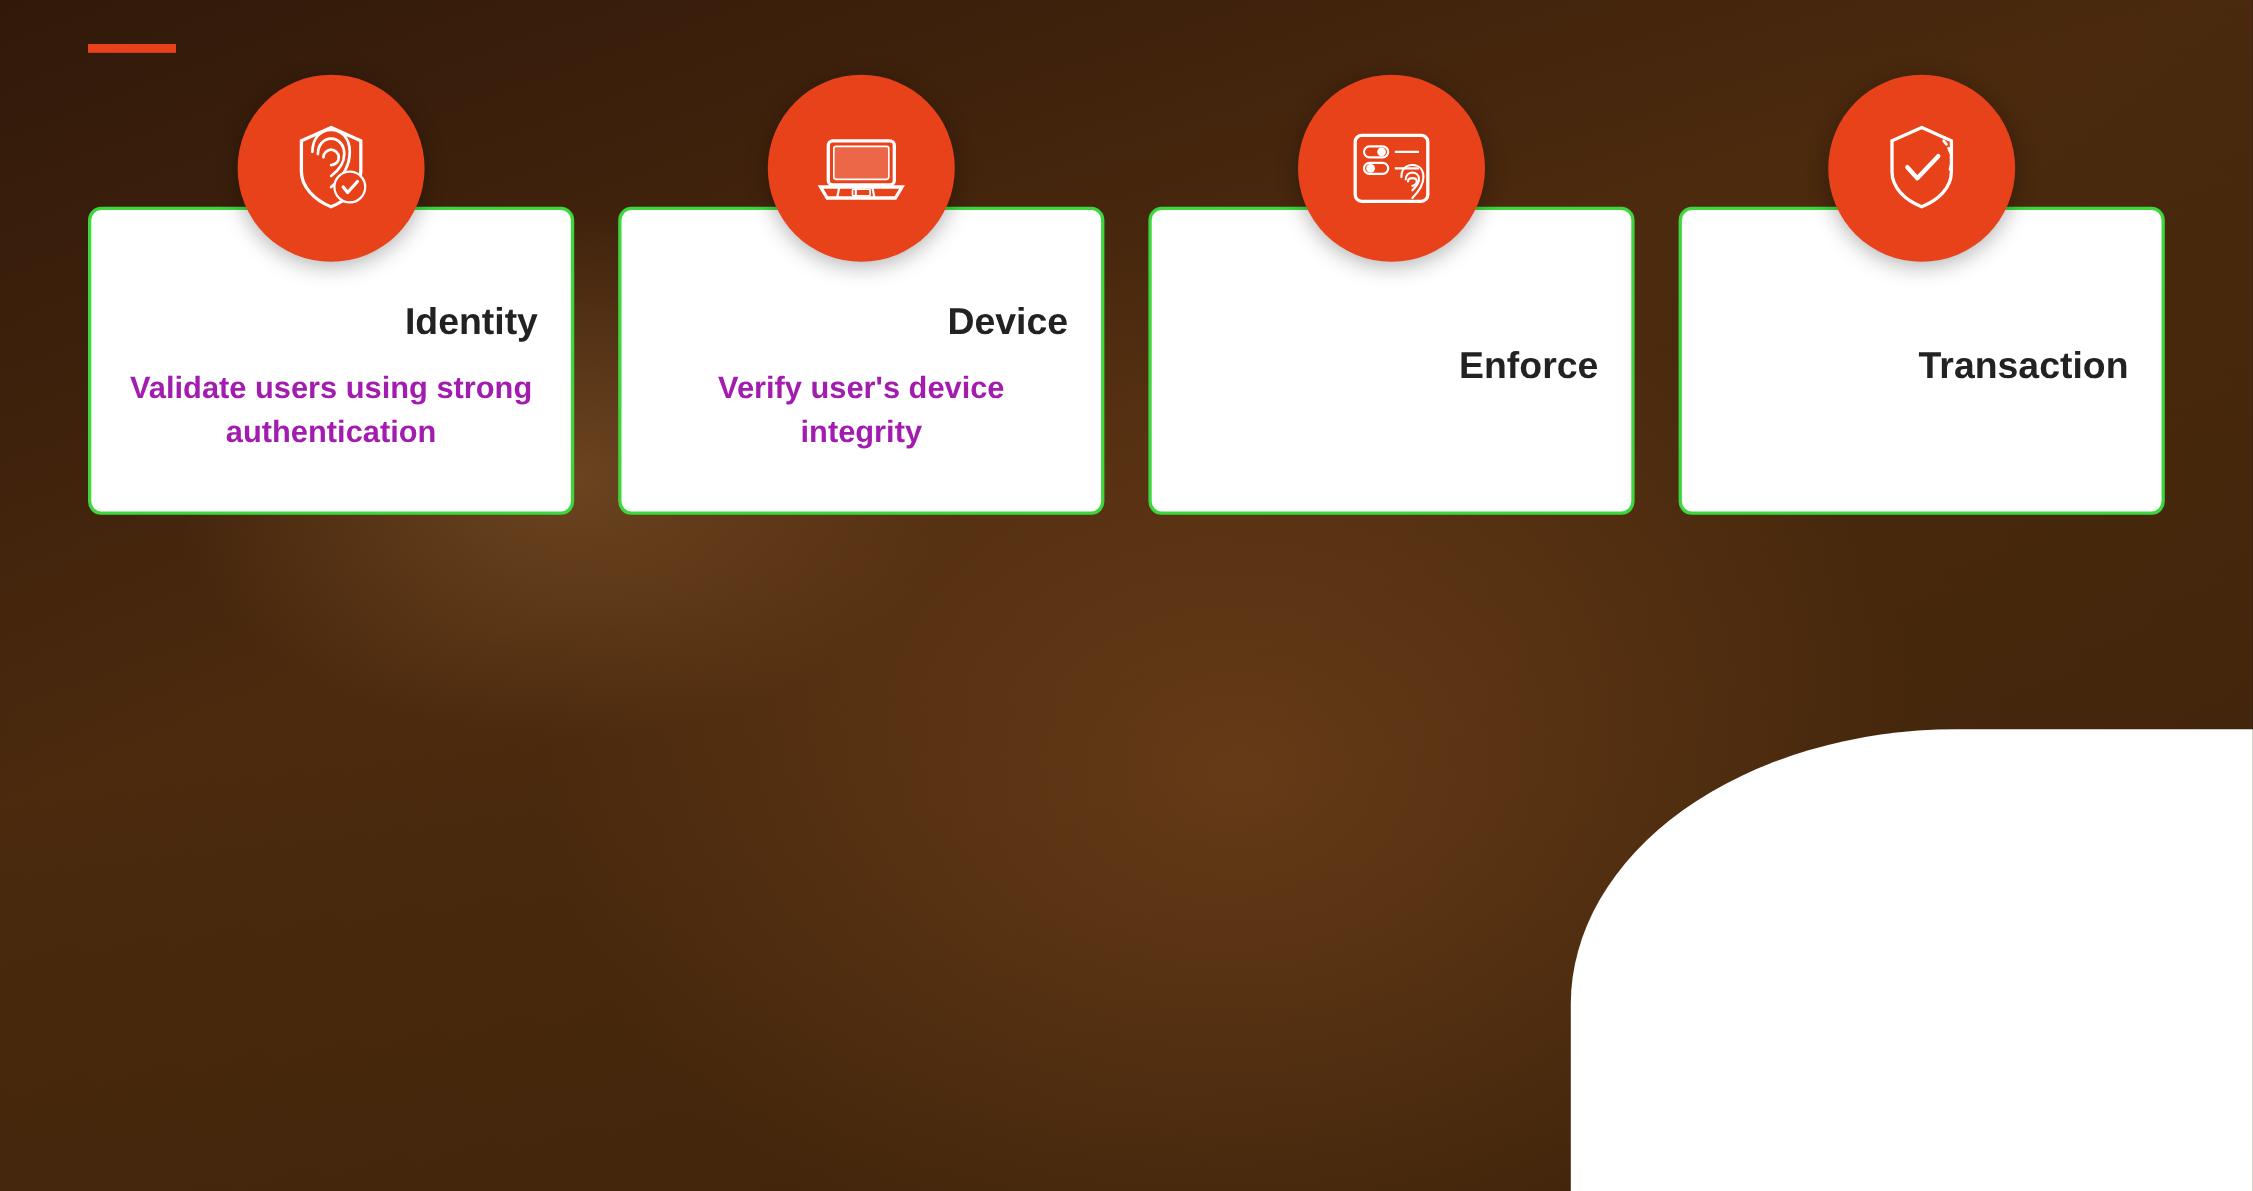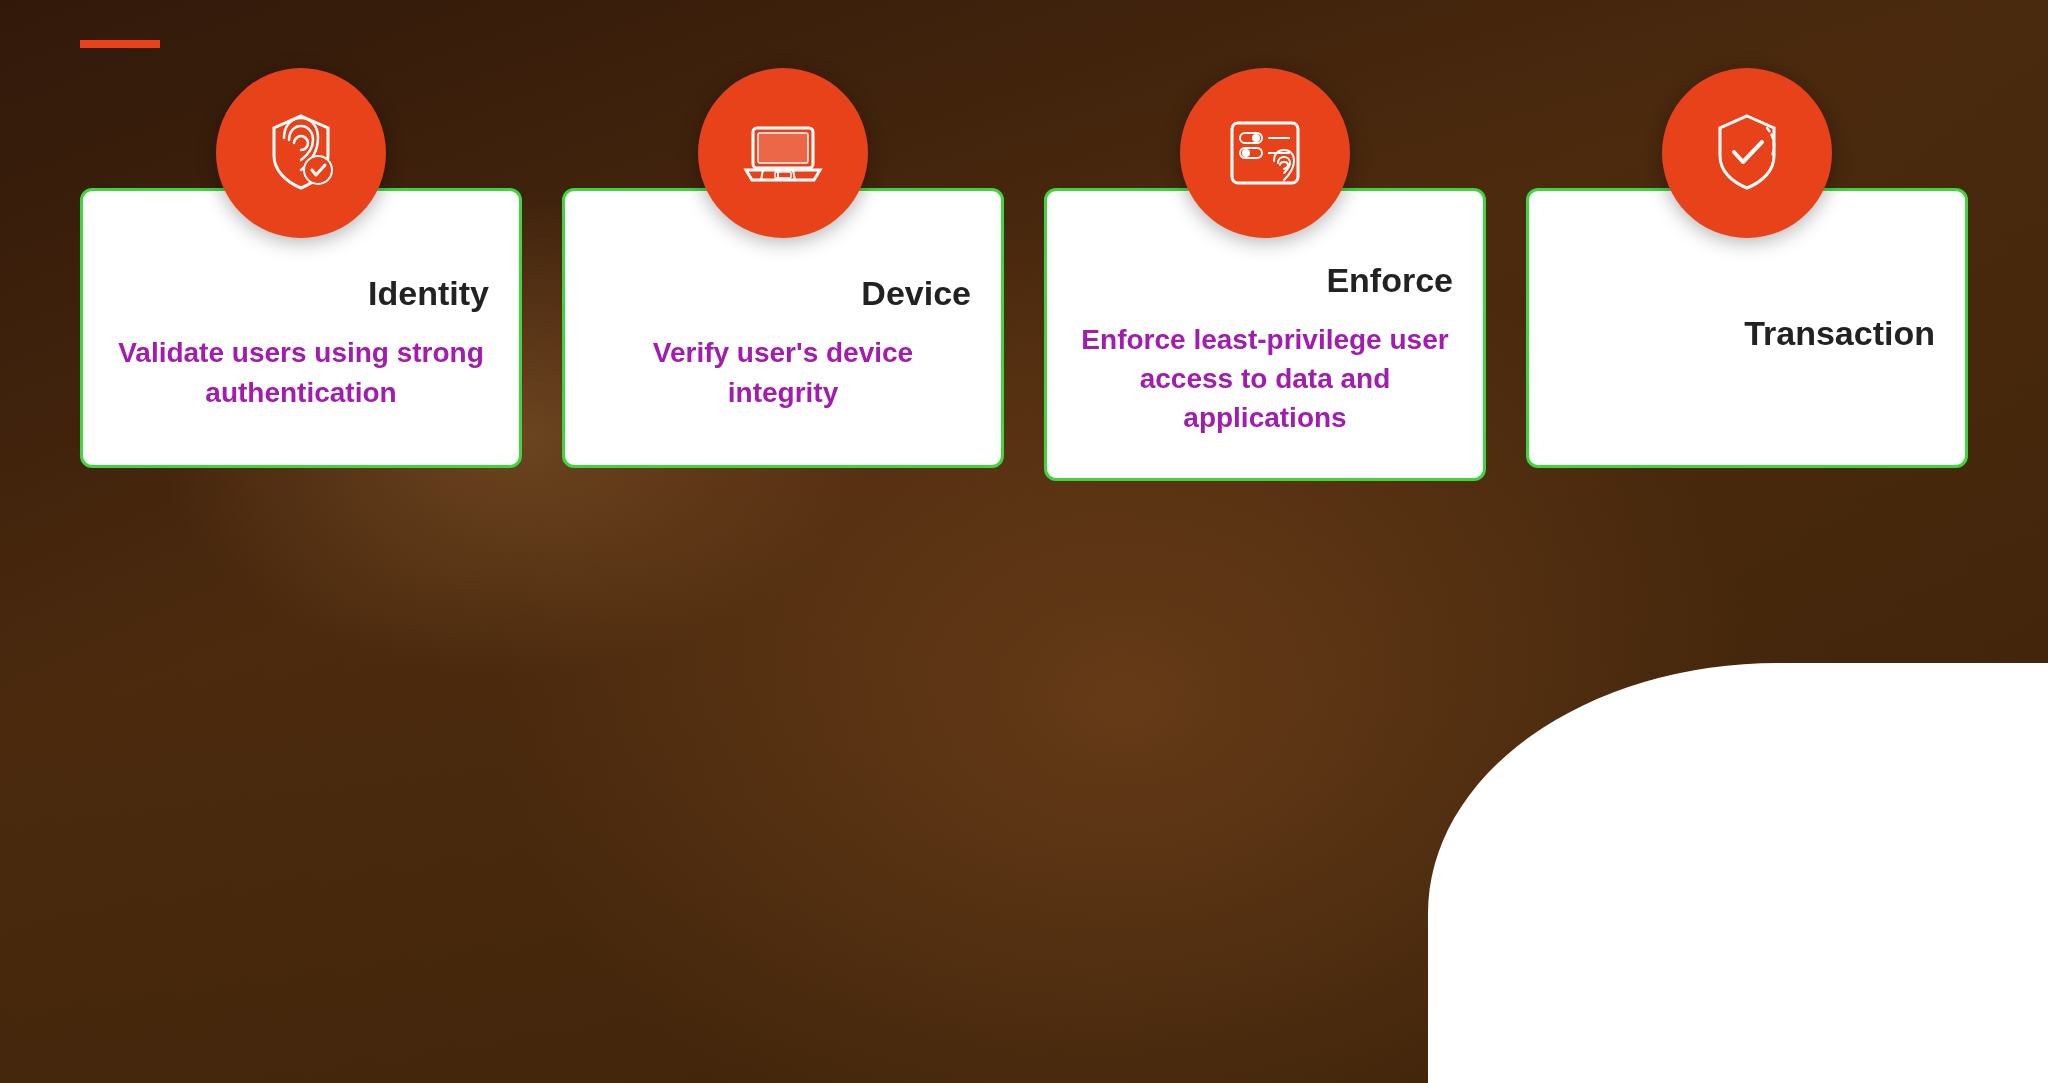--- a/index.html
+++ b/index.html
@@ -201,21 +201,20 @@
           <circle cx="26" cy="45" r="4" fill="white"></circle>
           <line x1="48" y1="45" x2="70" y2="45" stroke="white" stroke-width="2"></line>
 
           <path d="M58 55 C58 51 61 49 64 49 C67 49 70 51 70 55 C70 59 67 62 64 65" stroke="white" stroke-width="2" fill="none" stroke-linecap="round"></path>
           <path d="M54 53 C54 46 58 42 64 42 C70 42 74 46 74 53 C74 60 70 66 64 72" stroke="white" stroke-width="2" fill="none" stroke-linecap="round"></path>
           <path d="M60 57 C60 55 62 54 64 54 C66 54 68 55 68 57 C68 59 67 60 64 61" stroke="white" stroke-width="2" fill="none" stroke-linecap="round"></path>
         </svg>
       </div>
       <div class="card">
         <div class="card-category">Enforce</div>
-        <div class="card-description">Enforce least-privilege user access to data and applications</div>
       </div>
     </div>
 
     <div class="capability-column">
       <div class="icon-circle">
         <svg viewBox="0 0 90 90" fill="none" xmlns="http://www.w3.org/2000/svg">
 
           <path d="M45 8 L72 20 L72 48 C72 63 60 74 45 80 C30 74 18 63 18 48 L18 20 Z" stroke="white" stroke-width="3" fill="none"></path>
 
           <path d="M32 44 L41 54 L60 34" stroke="white" stroke-width="4" fill="none" stroke-linecap="round" stroke-linejoin="round"></path>

